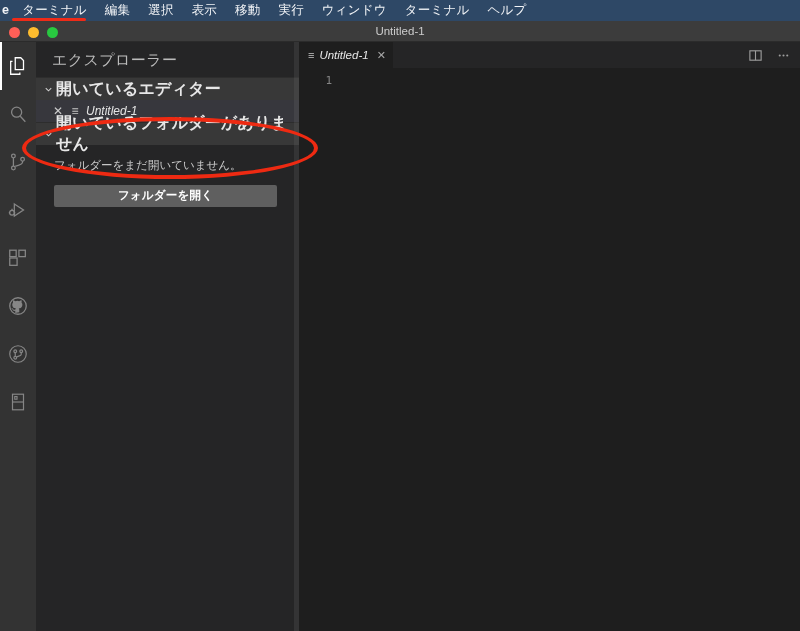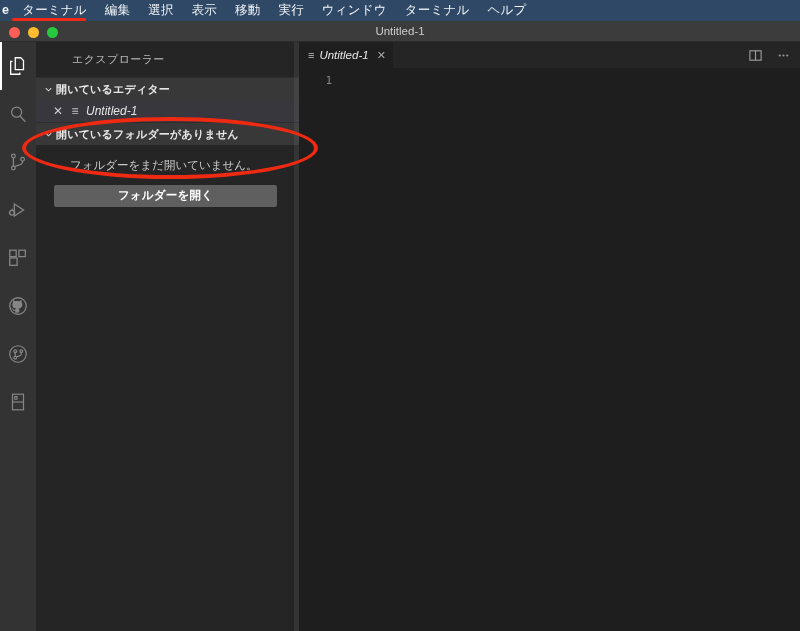--- a/index.html
+++ b/index.html
@@ -111,33 +111,33 @@
   #sidebar {
     position: absolute;
     left: 36px; top: 42px;
     width: 263px; height: 589px;
     background: #252526;
     overflow: hidden;
   }
   #sidebar-title {
     height: 35px;
     line-height: 35px;
-    padding-left: 36px;
-    font-size: 11px;
+    padding-left: 16px;
+    font-size: 15px;
     color: #bbbbbb;
     letter-spacing: .4px;
     text-transform: none;
   }
   .section-header {
     height: 22px;
     display: flex;
     align-items: center;
     background: #383838;
     border-top: 1px solid #2d2d2d;
-    font-size: 11px;
+    font-size: 16px;
     font-weight: bold;
     color: #e7e7e7;
     padding-left: 4px;
     letter-spacing: .2px;
   }
   .twisty {
     width: 16px; height: 16px;
     display: flex; align-items: center; justify-content: center;
     color: #cfcfcf;
     flex: 0 0 16px;
@@ -173,21 +173,21 @@
     white-space: nowrap;
   }
 
   #welcome-body {
     padding: 12px 22px 0 18px;
     color: #cccccc;
     font-size: 11.5px;
     line-height: 1.55;
   }
   #welcome-body p {
-    margin: 0 0 10px 16px;
+    margin: 0 0 10px 0;
   }
   .side-button {
     display: block;
     width: 100%;
     box-sizing: border-box;
     background: #5f5f5f;
     color: #ffffff;
     border: none;
     border-radius: 2px;
     height: 22px;

